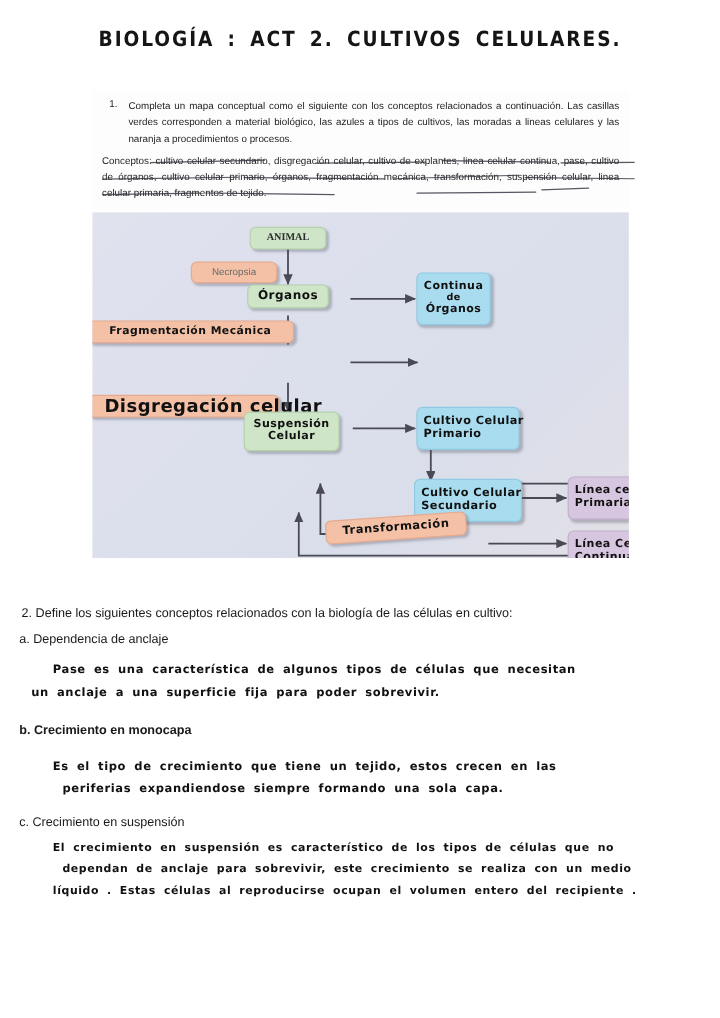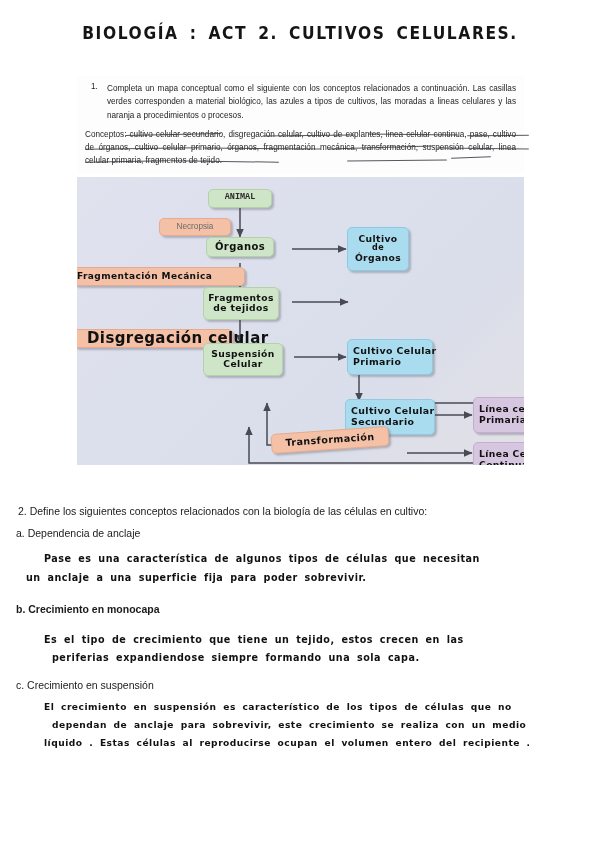--- a/index.html
+++ b/index.html
@@ -114,21 +114,21 @@
   }
   .n-green  { background:#cfe5c8; border:1px solid #b4d1aa; }
   .n-blue   { background:#a9dcef; border:1px solid #8ecbe2; }
   .n-orange { background:#f4c1a7; border:1px solid #e6ab8e; }
   .n-purple { background:#d7c6df; border:1px solid #c3afcd; }
   .node .ln {
     display: block;
     white-space: nowrap;
   }
   .typed {
-    font-family: Liberation Mono, monospace;
+    font-family: Liberation Serif, serif;
     font-weight: 700;
     color: #2a2a2a;
   }
   .typed-soft {
     font-family: "Liberation Sans", sans-serif;
     font-weight: 400;
     color: #6a6a6a;
   }
 
   
@@ -223,39 +223,35 @@
 
     <div class="node n-orange typed-soft" style="left:82px; top:41px; width:72px; height:18px; font-size:8.2px;">
       <span class="ln">Necropsia</span>
     </div>
 
     <div class="node n-green hand" style="left:129px; top:60px; width:68px; height:20px; font-size:10px;">
       <span class="ln">Órganos</span>
     </div>
 
     <div class="node n-orange hand" style="left:-4px; top:90px; width:172px; height:19px; font-size:9px; align-items:flex-start; justify-content:center;">
-      <span class="ln" style="">Fragmentación Mecánica</span>
-    </div>
-
-    <div class="node n-green hand" style="left:126px; top:110px; width:76px; height:33px; font-size:9.2px;">
-      <span class="ln">Fragmentos</span>
-      <span class="ln">de tejidos</span>
-    </div>
+      <span class="ln" style="margin-left:14px;">Fragmentación Mecánica</span>
+    </div>
+
 
     <div class="node n-orange hand" style="left:-4px; top:152px; width:160px; height:19px; font-size:15px; align-items:flex-start;">
       <span class="ln" style="padding-left:10px;">Disgregación celular</span>
     </div>
 
     <div class="node n-green hand" style="left:126px; top:166px; width:80px; height:33px; font-size:9.2px;">
       <span class="ln">Suspensión</span>
       <span class="ln">Celular</span>
     </div>
 
     <div class="node n-blue hand" style="left:270px; top:50px; width:62px; height:44px; font-size:9.2px;">
-      <span class="ln">Cultivo</span>
+      <span class="ln">Continua</span>
       <span class="ln" style="font-size:8px;">de</span>
       <span class="ln">Órganos</span>
     </div>
 
 
     <div class="node n-blue hand" style="left:270px; top:162px; width:86px; height:36px; font-size:9.4px; align-items:flex-start; padding-left:5px;">
       <span class="ln">Cultivo Celular</span>
       <span class="ln">Primario</span>
     </div>
 

